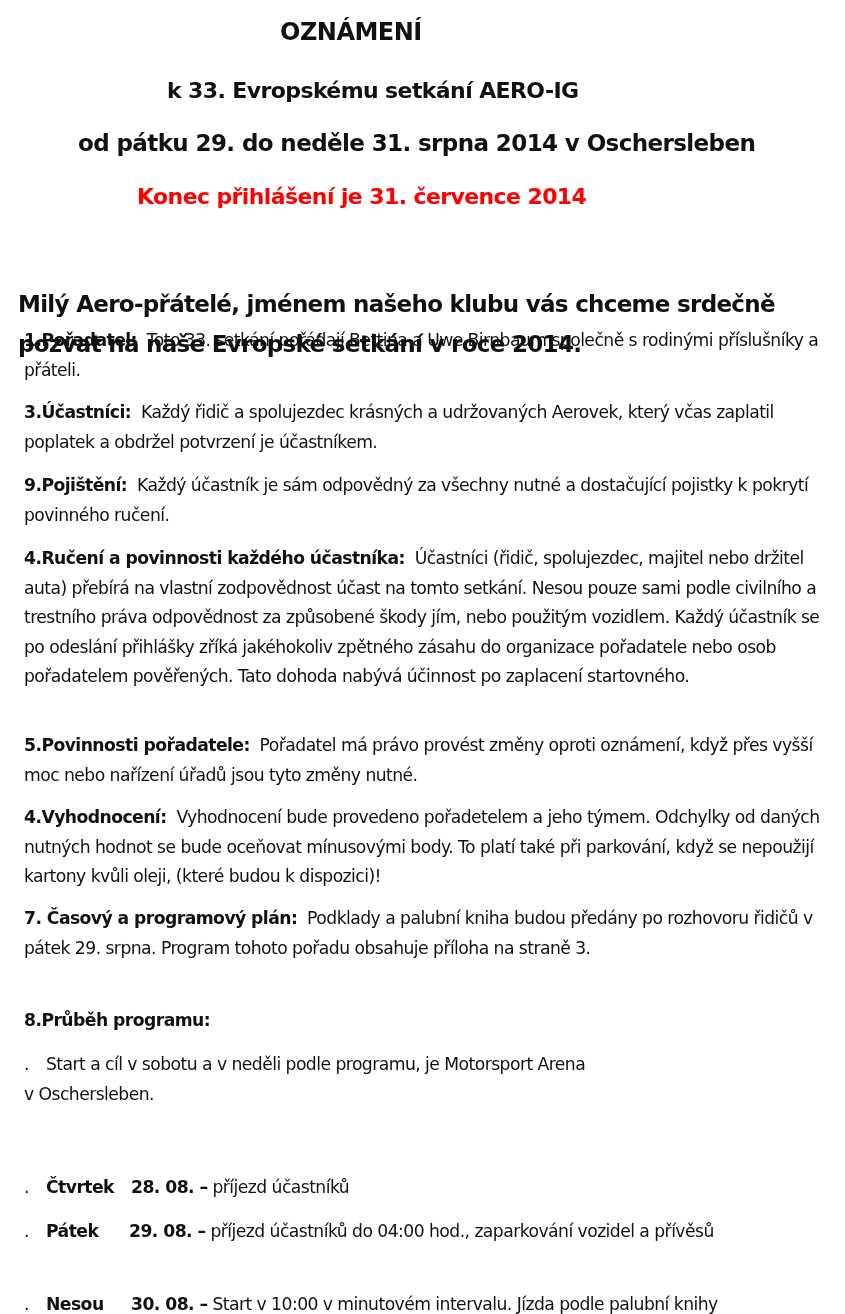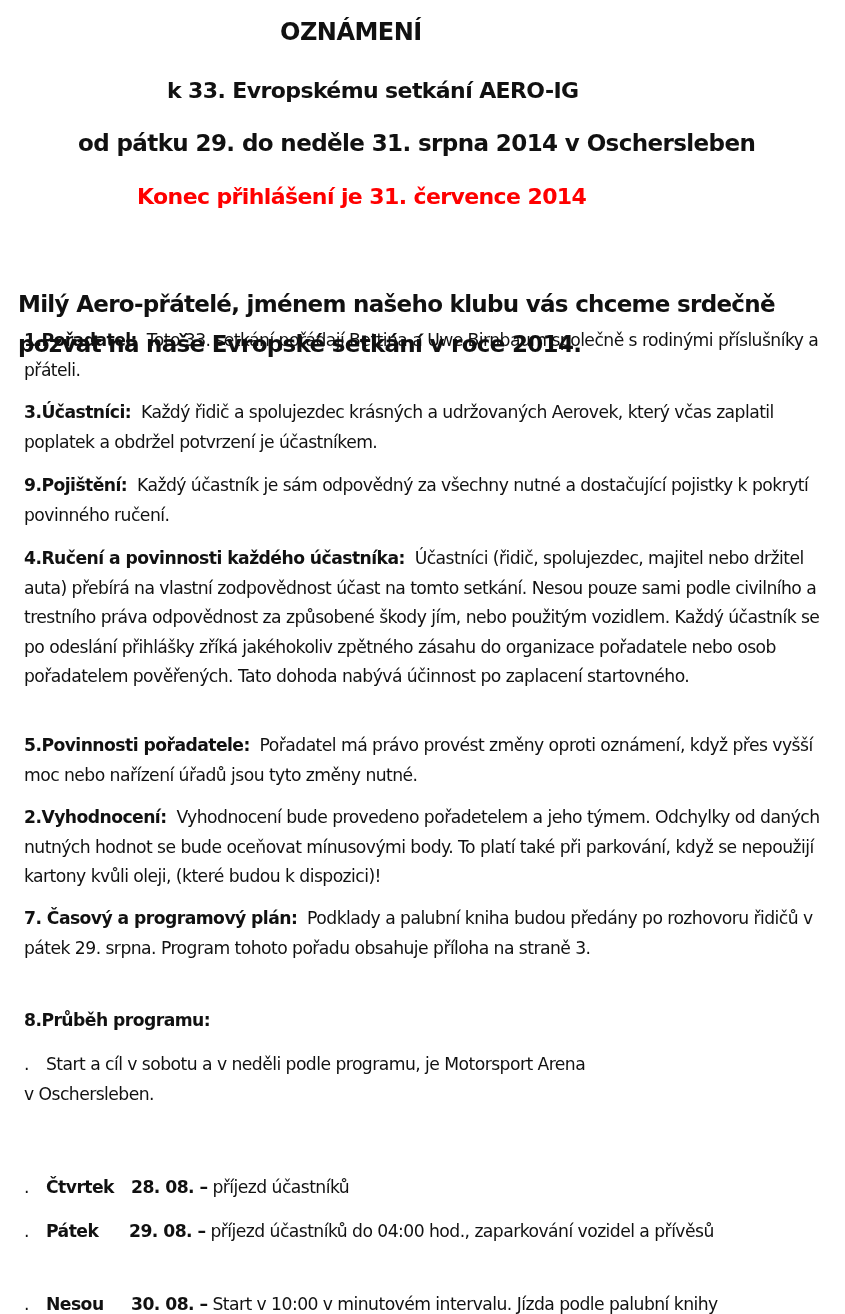--- a/index.html
+++ b/index.html
@@ -56,21 +56,21 @@
   <b>4.Ručení a povinnosti každého účastníka:</b>&nbsp;
   <span>Účastníci  (řidič, spolujezdec, majitel nebo držitel auta)  přebírá na vlastní zodpovědnost účast na tomto setkání. Nesou pouze sami podle civilního a trestního práva odpovědnost za způsobené škody jím, nebo použitým vozidlem. Každý účastník se po odeslání přihlášky zříká jakéhokoliv zpětného zásahu do organizace pořadatele nebo osob pořadatelem pověřených. Tato dohoda nabývá účinnost po zaplacení startovného.</span>
 </div>
 
 <div class="section" style="top:731px">
   <b>5.Povinnosti pořadatele:</b>&nbsp;
   <span>Pořadatel má právo provést změny oproti oznámení, když přes vyšší moc nebo nařízení úřadů jsou tyto změny nutné.</span>
 </div>
 
 <div class="section" style="top:803px">
-  <b>2.Vyhodnocení:</b>&nbsp;
+  <b>4.Vyhodnocení:</b>&nbsp;
   <span>Vyhodnocení bude provedeno pořadetelem a jeho týmem. Odchylky od daných nutných hodnot se bude oceňovat mínusovými body. To platí také při parkování, když se nepoužijí kartony kvůli oleji, (které budou k dispozici)!</span>
 </div>
 
 <div class="section" style="top:904px">
   <b>7. Časový a programový plán:</b>&nbsp;
   <span>Podklady a palubní kniha budou předány po rozhovoru řidičů v pátek 29. srpna. Program tohoto pořadu obsahuje příloha na straně 3.</span>
 </div>
 
 <div class="section" style="top:1006px">
   <b>8.Průběh programu:</b>

